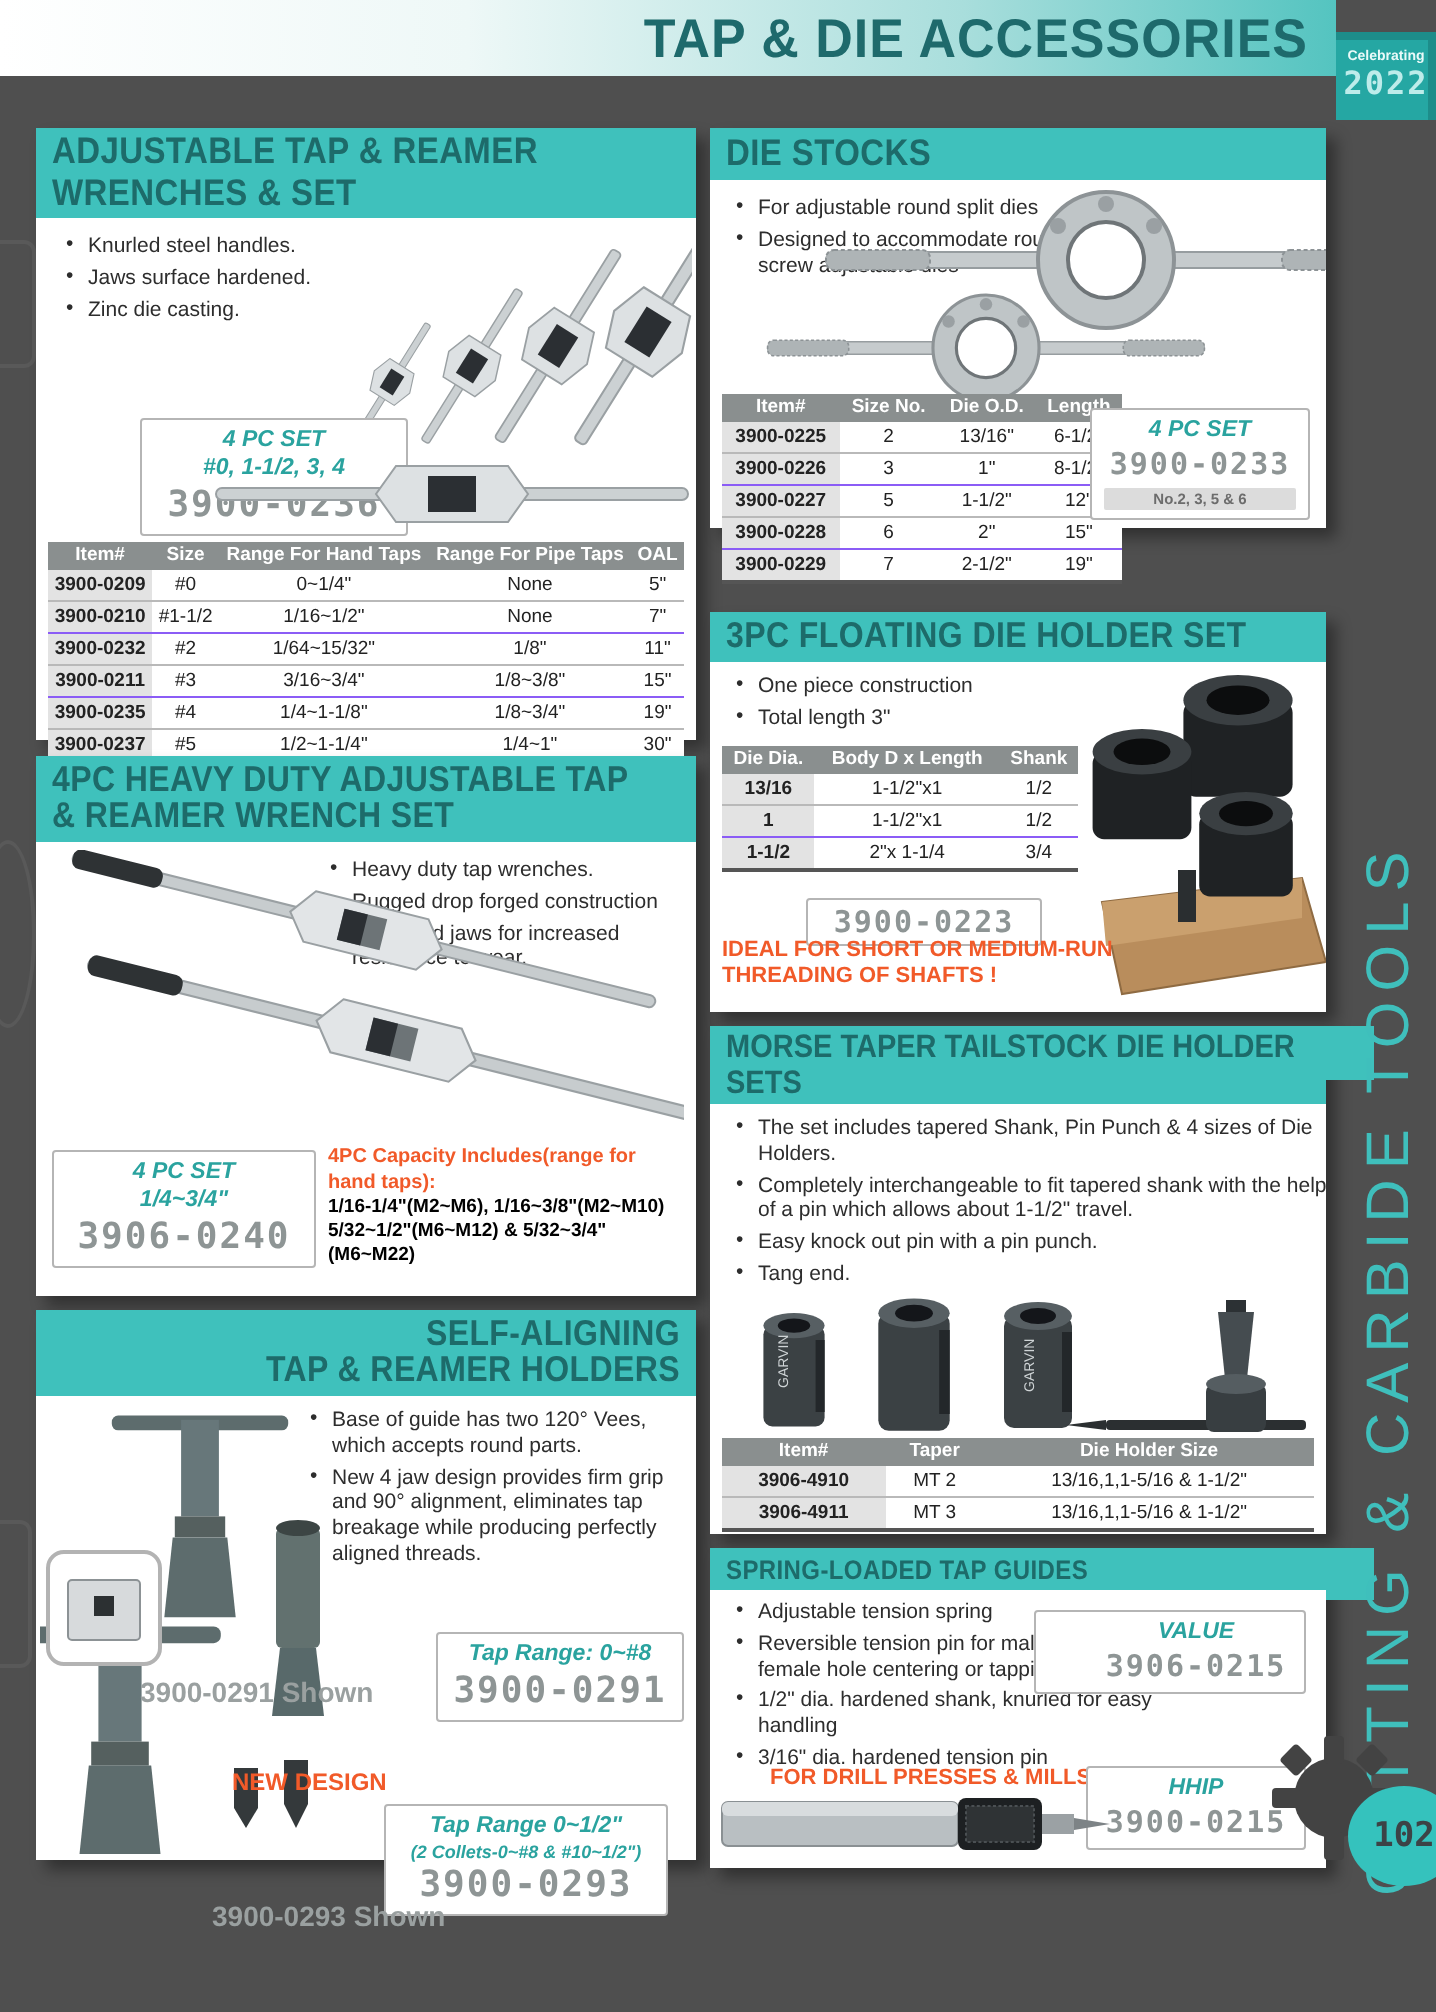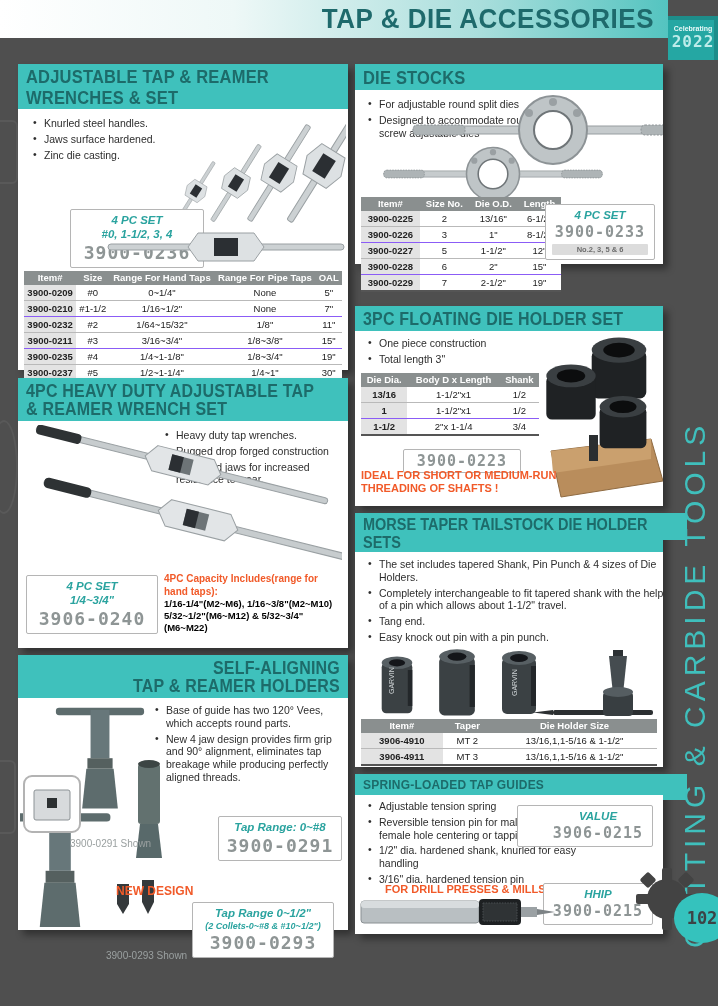--- a/index.html
+++ b/index.html
@@ -31,21 +31,21 @@
   ul.bullets li{font-size:10.5px;color:#2d2d2d;line-height:1.22;margin-bottom:3px;position:relative;}
   ul.bullets li:before{content:"•";position:absolute;left:-11px;top:-1px;color:#2d2d2d;}
 
   .setbox{background:#fff;border:1px solid #b5b5b5;border-radius:2px;text-align:center;
           padding:4px 6px;}
   .teal-it{color:#2aa39f;font-style:italic;font-weight:800;font-size:11.5px;line-height:1.2;}
   .code{color:#8e9595;font-weight:800;font-family:"DejaVu Sans Mono",monospace;
         font-size:18px;letter-spacing:1px;white-space:nowrap;}
   .code.sm{font-size:15px;}
   .orange{color:#f15a29;font-weight:800;}
-  .caption{color:#9aa0a0;font-weight:400;font-size:10px;}
+  .caption{color:#9aa0a0;font-weight:700;font-size:14px;}
 
   
   table.tbl{border-collapse:collapse;font-size:9.5px;color:#222;width:100%;}
   table.tbl th{background:#8a8f8f;color:#fff;font-weight:700;padding:2px 3px;
                text-align:center;line-height:1.1;}
   table.tbl td{padding:2px 3px;text-align:center;border-bottom:1px solid #b9b9b9;background:#fff;}
   table.tbl td:first-child{background:#e3e3e3;font-weight:700;margin-left:42px;}
   table.tbl tbody tr:nth-child(2n) td{border-bottom:1px solid #8b5cf6;}
   table.tbl tbody tr:last-child td{border-bottom:2px solid #555;}
 
@@ -394,22 +394,22 @@
 </div>
 
 <div class="card" style="left:355px;top:513px;width:308px;height:254px;">
   <div class="banner" style="font-size:14.5px;letter-spacing:0;">
     <span class="tline">MORSE TAPER TAILSTOCK DIE HOLDER SETS</span>
   </div>
   <div class="body" style="height:228px;">
     <ul class="bullets abs" style="left:8px;top:6px;width:292px;">
         <li>The set includes tapered Shank, Pin Punch &amp; 4 sizes of Die Holders.</li>
         <li>Completely interchangeable to fit tapered shank with the help of a pin which allows about 1-1/2" travel.</li>
+        <li>Easy knock out pin with a pin punch.</li>
         <li>Tang end.</li>
-        <li>Easy knock out pin with a pin punch.</li>
       </ul>
 
     <svg class="abs" style="left:2px;top:96px;" width="304px" height="78" viewBox="0 0 304 78">
       <defs>
         <g id="mh">
           <rect x="-17" y="-28" width="34" height="56" rx="5" fill="#3b4144"></rect>
           <ellipse cx="0" cy="-28" rx="17" ry="7" fill="#575f63"></ellipse>
           <ellipse cx="0" cy="-28" rx="9" ry="4" fill="#14161a"></ellipse>
           <rect x="12" y="-20" width="5" height="40" fill="#23272a"></rect>
         </g>

